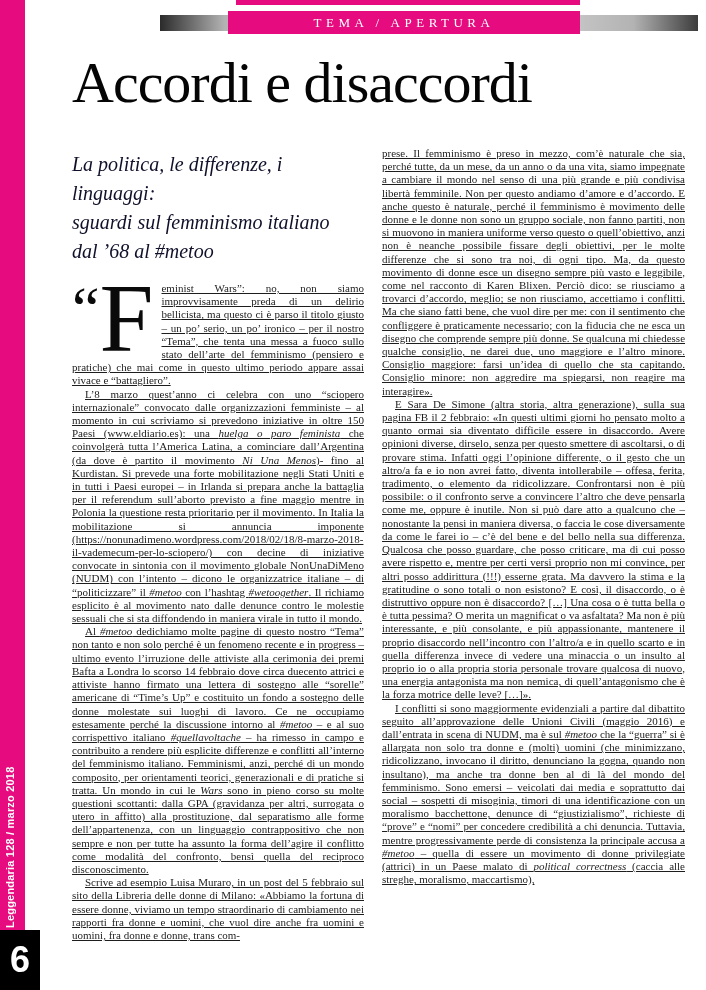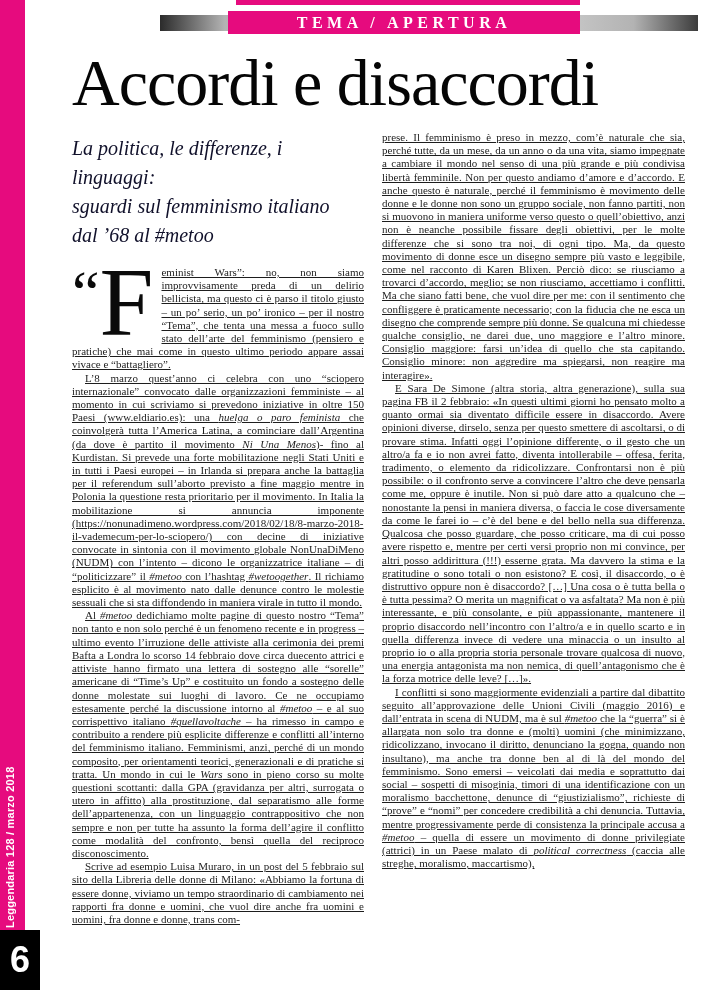--- a/index.html
+++ b/index.html
@@ -24,30 +24,30 @@
   .top-strip{position:absolute;left:236px;top:0;width:344px;height:5px;background:#e60b7e;}
   .kicker-band{
     position:absolute;left:160px;top:15px;width:538px;height:16px;
     background:linear-gradient(90deg,#2b2b2b 0%,#b3b3b3 12%,#e9e9e9 45%,#e9e9e9 55%,#b3b3b3 88%,#3c3c3c 100%);
   }
   .kicker-box{
     position:absolute;left:228px;top:11px;width:352px;height:23px;background:#e60b7e;
     display:flex;align-items:center;justify-content:center;
   }
   .kicker-label{
-    color:#fff;font-family:"Liberation Serif", serif;font-weight:bold;
-    font-size:16px;letter-spacing:4.5px;white-space:nowrap;
+    color:#fff;font-family:"Liberation Serif", serif;font-weight:normal;
+    font-size:13px;letter-spacing:4.5px;white-space:nowrap;
   }
   
   .content{position:absolute;left:72px;top:44px;width:616px;}
   .title{
     margin:0;font-weight:normal;color:#050505;
-    font-size:66px;line-height:78px;letter-spacing:-1px;white-space:nowrap;
+    font-size:58px;line-height:78px;letter-spacing:-1px;white-space:nowrap;
   }
-  .columns{display:flex;gap:18px;margin-top:9px;}
+  .columns{display:flex;gap:18px;margin-top:25px;}
   .col-left{width:292px;}
   .col-right{width:303px;}
   .subtitle{
     font-style:italic;font-size:20px;line-height:29px;color:#10102a;
     white-space:pre-line;margin-top:3px;
   }
   .byline{
     margin-top:14px;font-variant:small-caps;font-size:14px;letter-spacing:.6px;color:#121212;
   }
   .body{margin-top:16px;font-size:11px;line-height:13.2px;color:#1d1d1d;}

